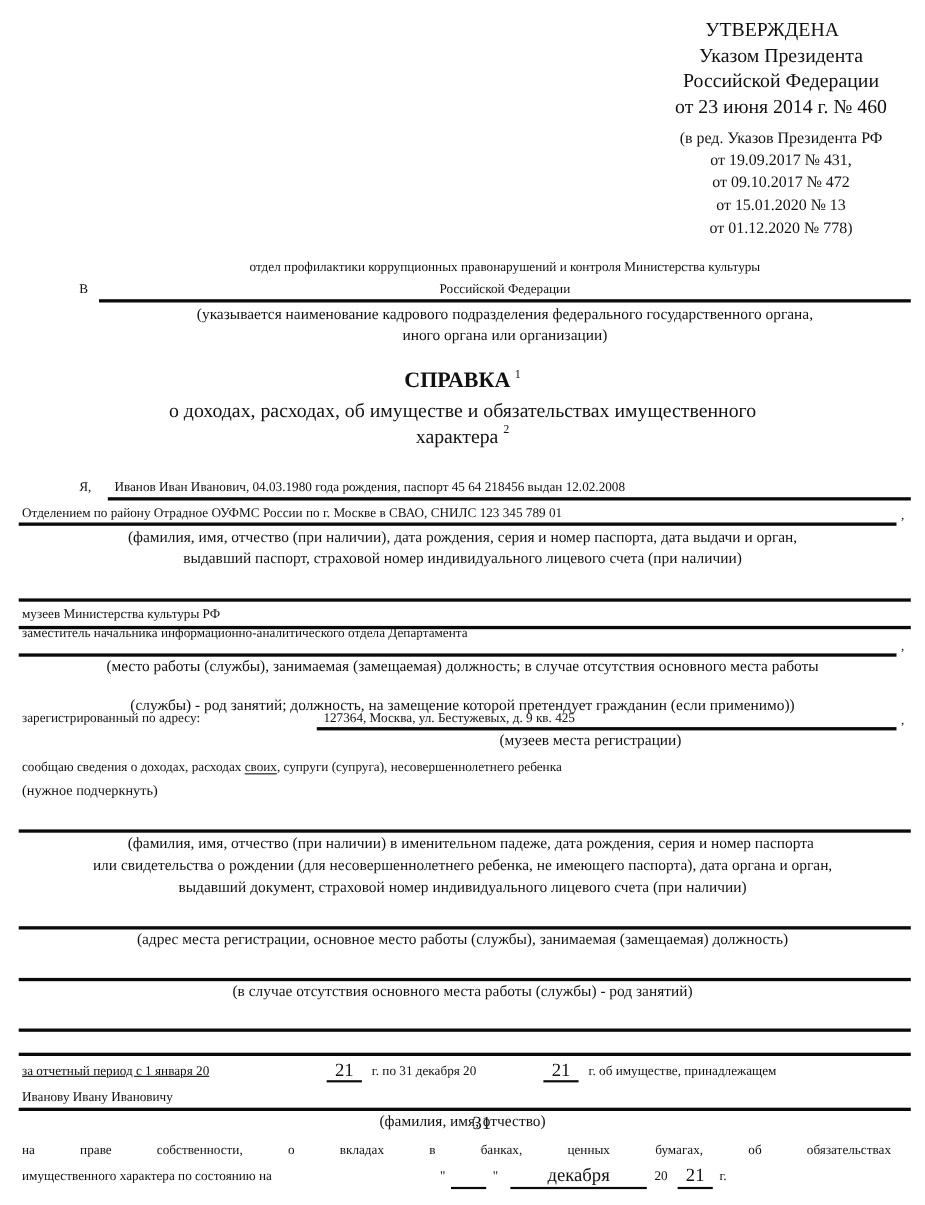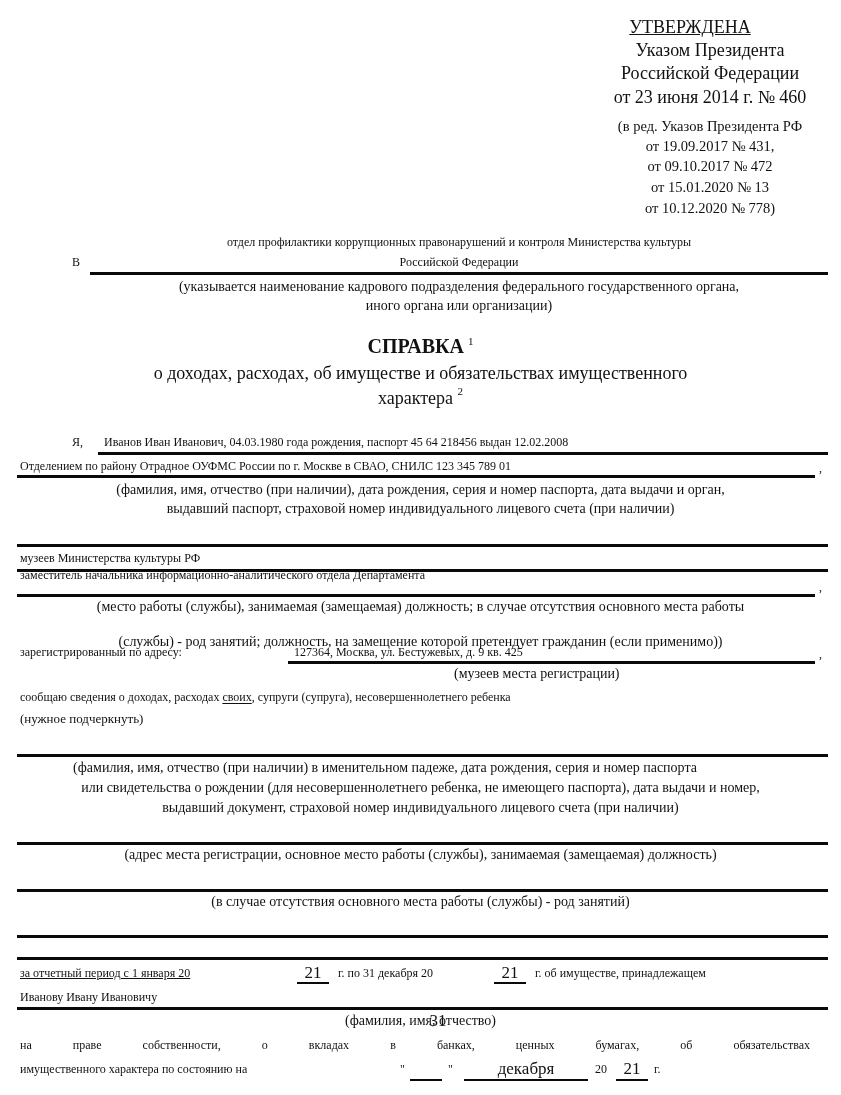--- a/index.html
+++ b/index.html
@@ -18,29 +18,29 @@
   .sup { font-size: 11px; vertical-align: super; position: relative; top: -2px; }
   .title { font-size: 20px; font-weight: bold; }
   .u { text-decoration: underline; text-underline-offset: 2px; }
   .fill { position: absolute; white-space: nowrap; font-size: 17px; line-height: 20px; text-align: center; }
   .justify { text-align: justify; text-align-last: justify; }
 </style>
 </head>
 <body>
 
 <div>
-  <div class="abs c hdr" style="left:560px; width:260px; top:16px;text-decoration:underline;">УТВЕРЖДЕНА</div>
+  <div class="abs c hdr" style="left:572px; width:260px; top:16px;">УТВЕРЖДЕНА</div>
   <div class="abs c hdr" style="left:580px; width:260px; top:39px;">Указом Президента</div>
   <div class="abs c hdr" style="left:580px; width:260px; top:62px;">Российской Федерации</div>
   <div class="abs c hdr" style="left:580px; width:260px; top:86px;">от 23 июня 2014 г. № 460</div>
   <div class="abs c hdr-s" style="left:580px; width:260px; top:116px;">(в ред. Указов Президента РФ</div>
   <div class="abs c hdr-s" style="left:580px; width:260px; top:136px;">от 19.09.2017 № 431,</div>
   <div class="abs c hdr-s" style="left:580px; width:260px; top:156px;">от 09.10.2017 № 472</div>
   <div class="abs c hdr-s" style="left:580px; width:260px; top:177px;">от 15.01.2020 № 13</div>
-  <div class="abs c hdr-s" style="left:580px; width:260px; top:198px;">от 10.12.2020 № 778)</div>
+  <div class="abs c hdr-s" style="left:580px; width:260px; top:198px;">от 01.12.2020 № 778)</div>
 </div>
 
 <div>
   <div class="abs t" style="left:72px; top:252px;">В</div>
   <div class="abs c t" style="left:90px; width:738px; top:232px;">отдел профилактики коррупционных правонарушений и контроля Министерства культуры</div>
   <div class="abs c t" style="left:90px; width:738px; top:252px;">Российской Федерации</div>
   <div class="line" style="left:90px; width:738px; top:272px;"></div>
   <div class="abs c s" style="left:90px; width:738px; top:277px;">(указывается наименование кадрового подразделения федерального государственного органа,</div>
   <div class="abs c s" style="left:90px; width:738px; top:296px;">иного органа или организации)</div>
 </div>
@@ -91,22 +91,22 @@
 <div>
   <div class="abs t" style="left:20px; top:687px;">
     <span>сообщаю сведения о доходах, расходах </span><span class="u">своих</span><span>, супруги (супруга), несовершеннолетнего ребенка</span>
   </div>
   <div class="abs" style="left:20px; top:710px; font-size:13px; line-height:18px;">(нужное подчеркнуть)</div>
 </div>
 
 <div>
   <div class="abs t" style="left:20px; top:734px;"></div>
   <div class="line" style="left:17px; width:811px; top:754px;"></div>
-  <div class="abs c s" style="left:0; width:770px; top:758px;">(фамилия, имя, отчество (при наличии) в именительном падеже, дата рождения, серия и номер паспорта</div>
-  <div class="abs c s" style="left:0; width:841px; top:778px;">или свидетельства о рождении (для несовершеннолетнего ребенка, не имеющего паспорта), дата выдачи и номер,</div>
+  <div class="abs c s" style="left:0; width:770px; top:758px;padding-left:43px;">(фамилия, имя, отчество (при наличии) в именительном падеже, дата рождения, серия и номер паспорта</div>
+  <div class="abs c s" style="left:0; width:841px; top:778px;">или свидетельства о рождении (для несовершеннолетнего ребенка, не имеющего паспорта), дата органа и орган,</div>
   <div class="abs c s" style="left:0; width:841px; top:798px;">выдавший документ, страховой номер индивидуального лицевого счета (при наличии)</div>
   <div class="abs t" style="left:20px; top:822px;"></div>
   <div class="line" style="left:17px; width:811px; top:842px;"></div>
   <div class="abs c s" style="left:0; width:841px; top:845px;">(адрес места регистрации, основное место работы (службы), занимаемая (замещаемая) должность)</div>
   <div class="abs t" style="left:20px; top:869px;"></div>
   <div class="line" style="left:17px; width:811px; top:889px;"></div>
   <div class="abs c s" style="left:0; width:841px; top:892px;">(в случае отсутствия основного места работы (службы) - род занятий)</div>
   <div class="abs t" style="left:20px; top:915px;"></div>
   <div class="line" style="left:17px; width:811px; top:935px;"></div>
 </div>

